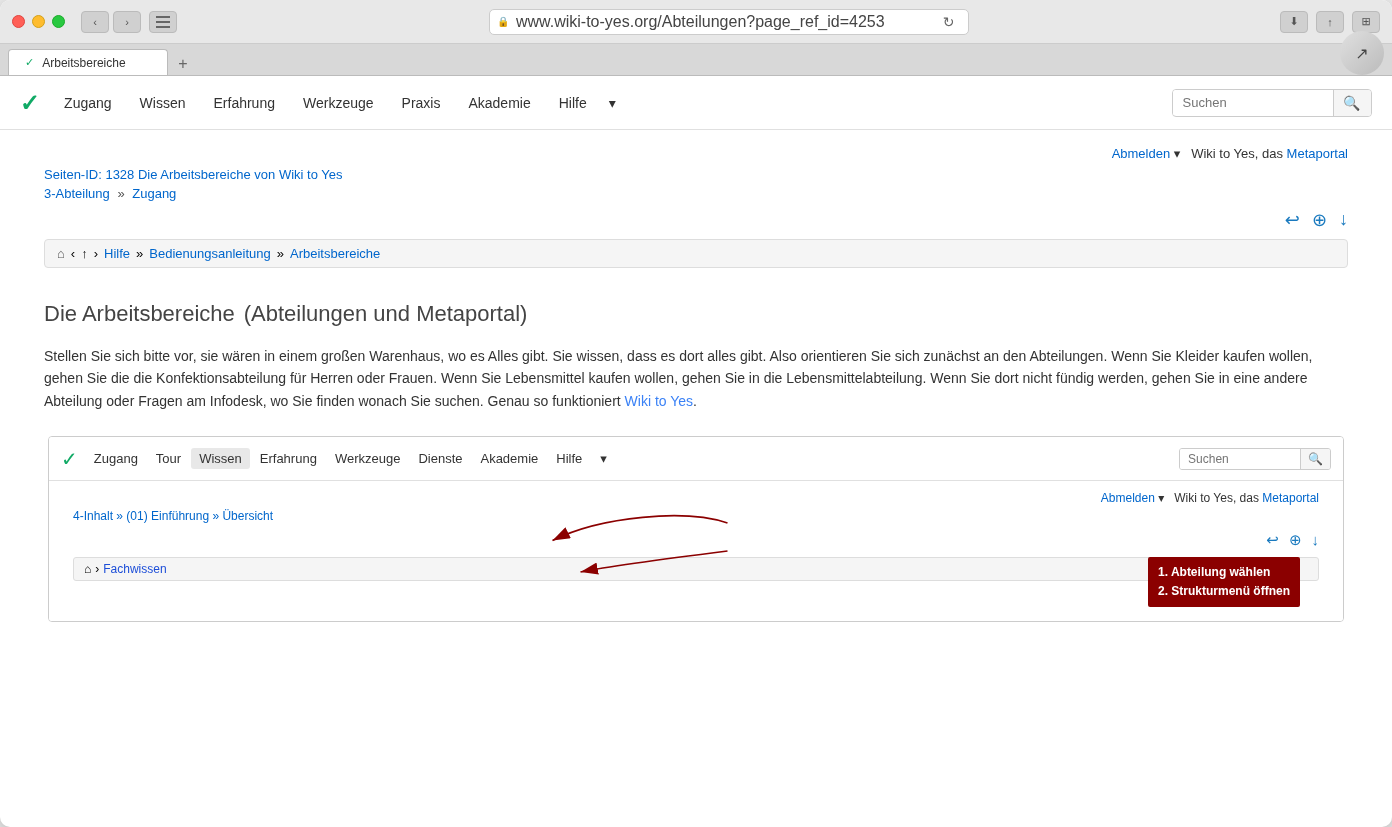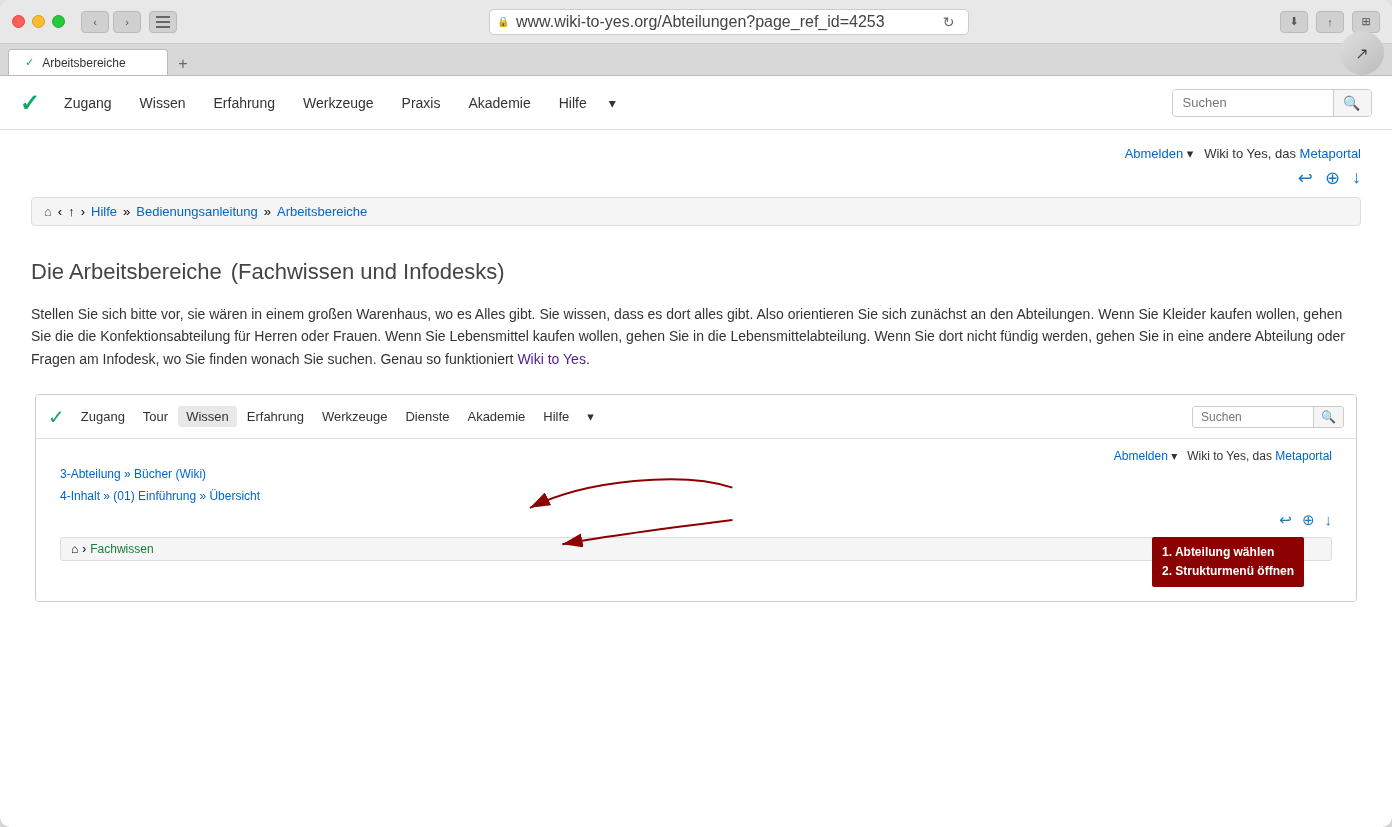--- a/index.html
+++ b/index.html
@@ -234,21 +234,21 @@
       border: none;
       border-left: 1px solid #ccc;
       padding: 5px 10px;
       cursor: pointer;
       font-size: 14px;
       color: #555;
     }
 
     
     .page-content {
-      padding: 16px 31px;
+      padding: 16px 44px;
       background: #fff;
       min-height: 640px;
     }
 
     .page-meta {
       text-align: right;
       font-size: 13px;
       color: #333;
       margin-bottom: 6px;
     }
@@ -322,21 +322,21 @@
       text-align: center;
     }
 
     .page-body {
       font-size: 14px;
       line-height: 1.6;
       color: #333;
       margin-bottom: 24px;
     }
 
-    .page-body a { color: #4c1d95; }
+    .page-body a { color: #3b82f6; }
 
     
     .embedded-screenshot {
       border: 1px solid #ccc;
       border-radius: 4px;
       overflow: hidden;
       margin: 0 4px;
     }
 
     .embedded-nav {
@@ -442,21 +442,21 @@
     .embedded-nav-bar a { color: #0066cc; }
 
     
     .annotation-container {
       position: relative;
       background: #fff;
     }
 
     .annotation-box {
       position: absolute;
-      right: 52px;
+      right: 43px;
       bottom: 14px;
       background: #8b0000;
       color: #fff;
       font-size: 12px;
       font-weight: bold;
       padding: 6px 10px;
       border-radius: 2px;
       line-height: 1.6;
       z-index: 10;
     }
@@ -536,20 +536,31 @@
   </div>
 
   <div class="page-content">
 
     <div class="page-meta">
       <a>Abmelden</a> ▾ &nbsp;
       <span>Wiki to Yes, das</span>
       <a>Metaportal</a>
     </div>
 
+    <div class="breadcrumb-section">
+      <div class="breadcrumb-id">
+        <a>Seiten-ID: 1328</a>
+        <span>Die Arbeitsbereiche von Wiki to Yes</span>
+      </div>
+      <div class="breadcrumb-path">
+        <a>3-Abteilung</a>
+        <span class="sep"> » </span>
+        <a>Zugang</a>
+      </div>
+    </div>
 
     <div class="page-actions">
       <span class="page-action-icon">↩</span>
       <span class="page-action-icon">⊕</span>
       <span class="page-action-icon">↓</span>
     </div>
 
     <div class="nav-breadcrumb">
       <span class="home-icon">⌂</span>
       <span>‹</span>
@@ -557,21 +568,21 @@
       <span>›</span>
       <a>Hilfe</a>
       <span> » </span>
       <a>Bedienungsanleitung</a>
       <span> » </span>
       <a>Arbeitsbereiche</a>
     </div>
 
     <h1 class="page-title">
       <span>Die Arbeitsbereiche</span>
-      <span>(Fachwissen und Infodesks)</span>
+      <span>(Abteilungen und Metaportal)</span>
     </h1>
 
     <p class="page-body">
       <span>Stellen Sie sich bitte vor, sie wären in einem großen Warenhaus, wo es Alles gibt. Sie wissen, dass es dort alles gibt. Also orientieren Sie sich zunächst an den Abteilungen. Wenn Sie Kleider kaufen wollen, gehen Sie die die Konfektionsabteilung für Herren oder Frauen. Wenn Sie Lebensmittel kaufen wollen, gehen Sie in die Lebensmittelabteilung. Wenn Sie dort nicht fündig werden, gehen Sie in eine andere Abteilung oder Fragen am Infodesk, wo Sie finden wonach Sie suchen. Genau so funktioniert </span><a>Wiki to Yes</a><span>.</span>
     </p>
 
     <div class="embedded-screenshot">
 
       <div class="embedded-nav">
         <span class="embedded-logo">✓</span>
@@ -594,36 +605,33 @@
 
         <div class="embedded-content">
 
           <div class="embedded-meta">
             <a>Abmelden</a> ▾ &nbsp;
             <span>Wiki to Yes, das</span>
             <a style="color:#0066cc;">Metaportal</a>
           </div>
 
           <div class="embedded-breadcrumb2">
-            <span style="color:#0066cc;">3-Abteilung » Bücher (Wiki)</span>
-          </div>
-          <div class="embedded-breadcrumb2">
             <span style="color:#0066cc;">4-Inhalt » (01) Einführung » Übersicht</span>
           </div>
 
           <div class="embedded-page-actions">
             <span>↩</span>
             <span>⊕</span>
             <span>↓</span>
           </div>
 
           <div class="embedded-nav-bar">
             <span>⌂</span>
             <span>›</span>
-            <a style="color:#15803d;">Fachwissen</a>
+            <a style="color:#1d4ed8;">Fachwissen</a>
           </div>
 
           <div style="height: 30px;"></div>
         </div>
 
         <svg class="arrow-svg" viewBox="0 0 1070 200" xmlns="http://www.w3.org/2000/svg" style="position:absolute;top:0;left:0;width:100%;height:100%;pointer-events:none;">
 
           <path d="M580,60 C520,40 400,50 330,85" stroke="#8b0000" stroke-width="2.5" fill="none" marker-end="url(#arrowhead)"></path>
 
           <path d="M580,100 C500,110 420,120 370,130" stroke="#8b0000" stroke-width="2.5" fill="none" marker-end="url(#arrowhead2)"></path>

